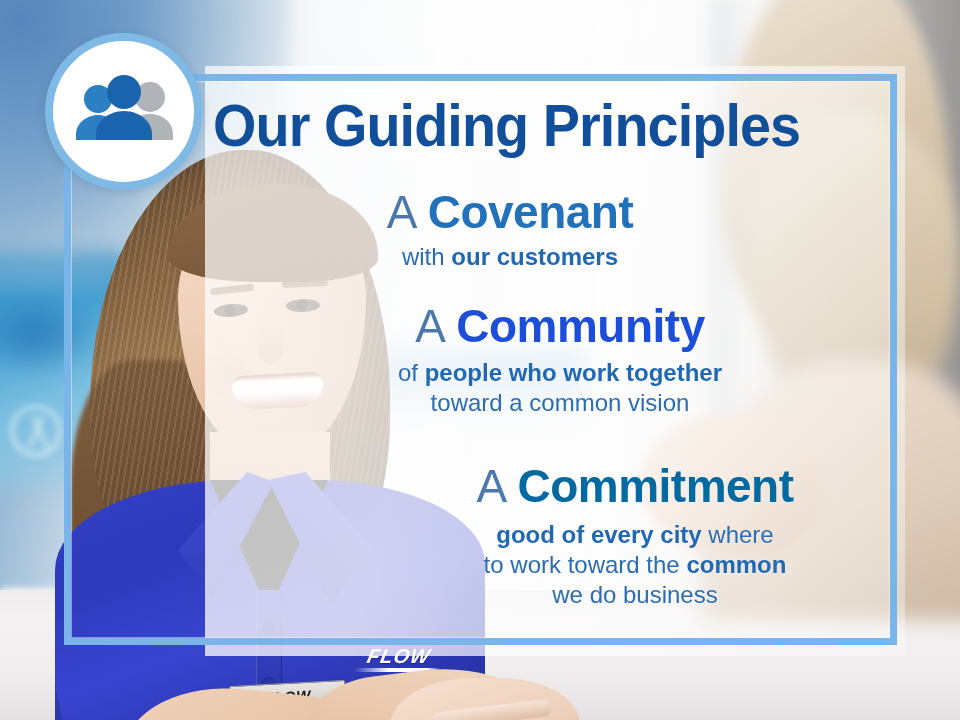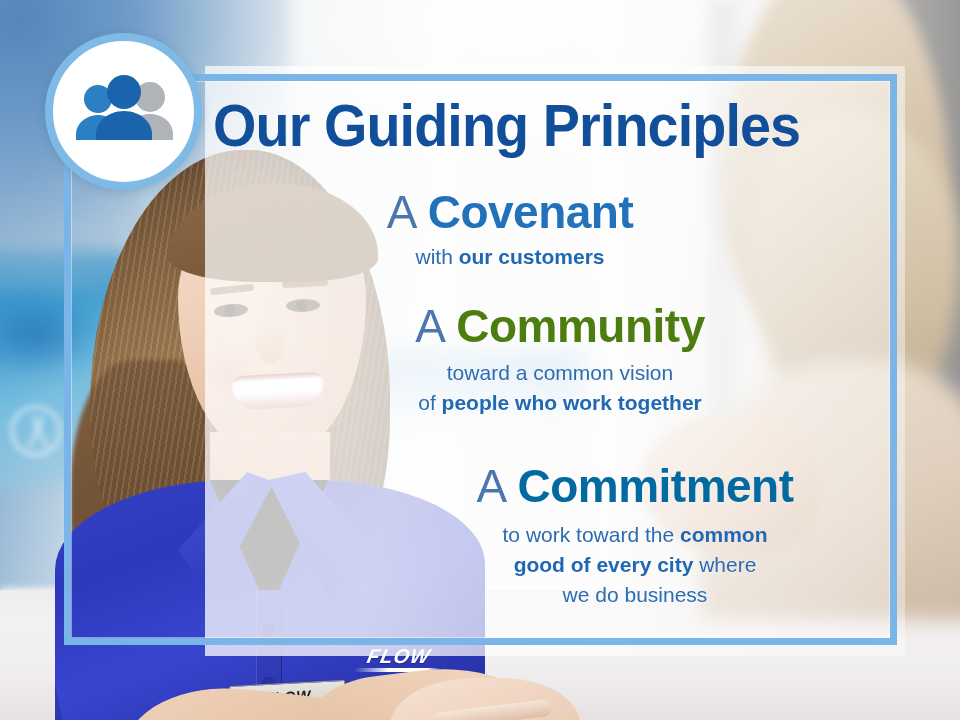--- a/index.html
+++ b/index.html
@@ -327,21 +327,21 @@
   }
 
   .block{position:absolute;text-align:center;}
   .head{
     font-size:46px;line-height:52px;white-space:nowrap;
     text-shadow:0 1px 1px rgba(255,255,255,.55);
   }
   .head .art{color:#4a77ad;font-weight:400;}
   .head .word{color:#2272bb;font-weight:700;letter-spacing:-.5px;text-align:center;}
   .sub{
-    font-size:21px;line-height:30px;color:#2c6cb2;font-weight:400;
+    font-size:24px;line-height:30px;color:#2c6cb2;font-weight:400;
     text-shadow:0 1px 1px rgba(255,255,255,.5);
   }
   .sub b{font-weight:700;color:#2168b4;}
 
   .block-covenant{left:300px;top:186px;width:420px;}
   .block-covenant .sub{margin-top:4px;}
 
   .block-community{left:330px;top:300px;width:460px;}
   .block-community .sub{margin-top:6px;}
 
@@ -444,33 +444,33 @@
       <span class="word" style="color: rgb(34, 114, 187);">Covenant</span>
     </div>
     <div class="sub" style="color: rgb(44, 108, 178);">
         <div><span>with </span><b style="color: rgb(33, 104, 180);">our customers</b></div>
       </div>
   </div>
 
   <div class="block block-community">
     <div class="head">
       <span class="art" style="color: rgb(74, 119, 173);">A</span>
-      <span class="word" style="color: #4d7c0f;">Community</span>
+      <span class="word" style="color: #1d4ed8;">Community</span>
     </div>
     <div class="sub" style="color: rgb(44, 108, 178);">
+        <div><span>of </span><b style="color: rgb(33, 104, 180);">people who work together</b></div>
         <div><span>toward a common vision</span></div>
-        <div><span>of </span><b style="color: rgb(33, 104, 180);">people who work together</b></div>
       </div>
   </div>
 
   <div class="block block-commitment">
     <div class="head">
       <span class="art" style="color: rgb(74, 119, 173);">A</span>
       <span class="word" style="color: #0369a1;">Commitment</span>
     </div>
     <div class="sub" style="color: rgb(44, 108, 178);">
+        <div><b style="color: rgb(33, 104, 180);">good of every city</b><span> where</span></div>
         <div><span>to work toward the </span><b style="color: rgb(33, 104, 180);">common</b></div>
-        <div><b style="color: rgb(33, 104, 180);">good of every city</b><span> where</span></div>
         <div><span>we do business</span></div>
       </div>
   </div>
 
 </div>
 
 </body></html>

